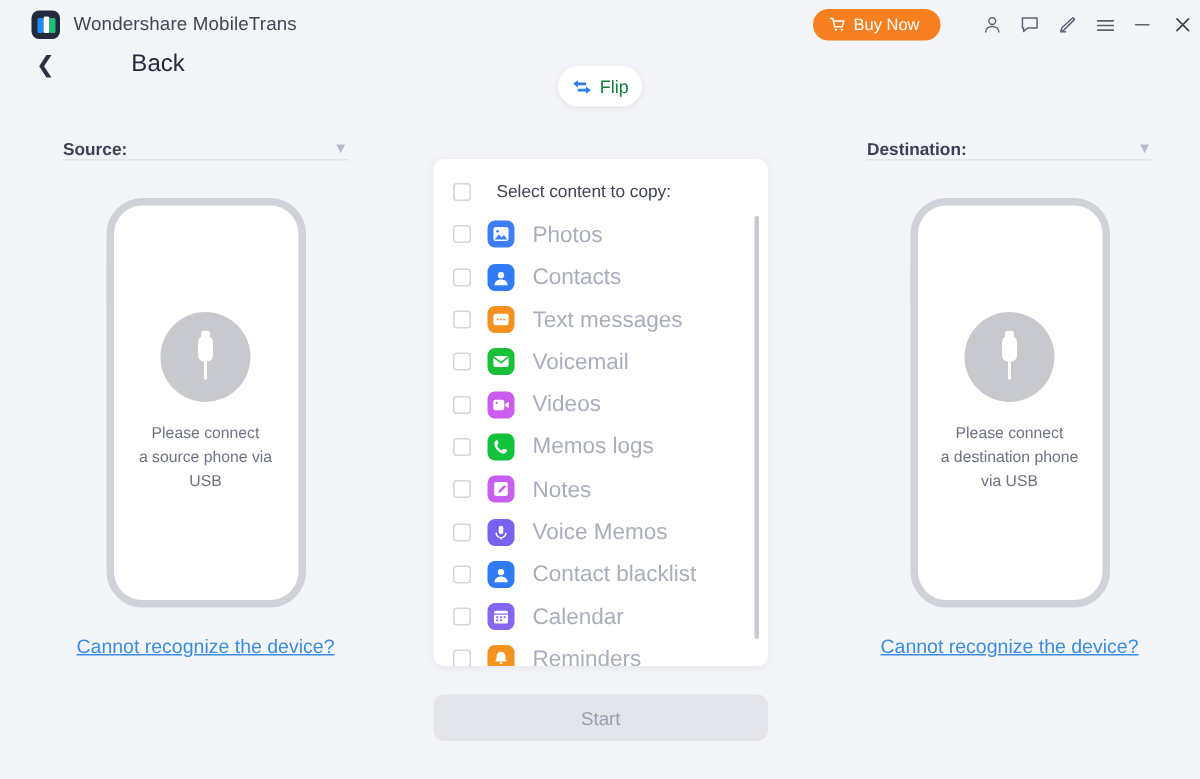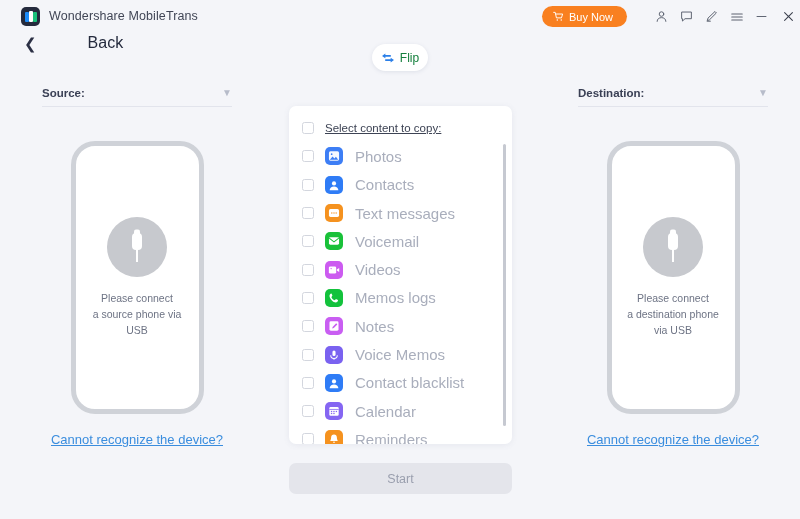--- a/index.html
+++ b/index.html
@@ -71,27 +71,27 @@
   }
   .flip .lbl { font-size: 12px; color: #15803d; }
 
   
   .side { position: absolute; top: 85px; width: 190px; }
   .side-left  { left: 42px; }
   .side-right { left: 578px; }
   .sel-row {
     height: 22px; display: flex; align-items: flex-end;
     justify-content: space-between; cursor: pointer;
-    border-bottom: 1px solid #e2e4ec; padding-bottom: 7px;
+    border-bottom: 1px solid #e2e4ec; padding-bottom: 0;
   }
   .sel-row .lbl { font-size: 11.5px; color: #3a4055; font-weight: bold; }
   .sel-row .dn  { color: #b7bcca; font-size: 10px; line-height: 1; margin-bottom: 1px;}
 
   .phone {
-    position: relative; margin: 34px auto 0; width: 133px; height: 273px;
+    position: relative; margin: 25px auto 0; width: 133px; height: 273px;
     border: 5px solid #cfd2d8; border-radius: 24px; background: #fff;
   }
   .phone::after{
     content:""; position:absolute; left:-5px; top:40px;
     width:3px; height:26px; background:#cfd2d8; border-radius:2px;
   }
   .ph-inner {
     position: absolute; inset: 0; display: flex; flex-direction: column;
     align-items: center; justify-content: center; gap: 13px;
   }
@@ -120,21 +120,21 @@
   }
   .c-row {
     display: flex; align-items: center; height: 28.3px;
     padding-left: 13px; cursor: pointer;
   }
   .cb {
     width: 12px; height: 12px; border: 1px solid #d3d6de;
     border-radius: 2.5px; background: #fff; flex: none;
   }
   .c-head .lbl {
-    margin-left: 11px; font-size: 11.5px; color: #3d4354; text-decoration: underline;
+    margin-left: 17px; font-size: 11.5px; color: #3d4354;
   }
   .c-icon {
     width: 18px; height: 18px; border-radius: 5px; margin-left: 11px;
     flex: none; display: flex; align-items: center; justify-content: center;
   }
   .c-row .name {
     margin-left: 12px; font-size: 15px; color: #a9aebc;
   }
   .sbar {
     position: absolute; right: 6px; top: 38px;

